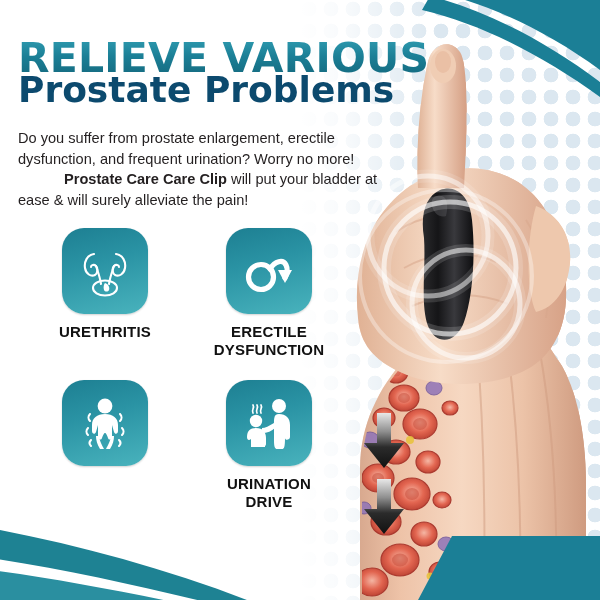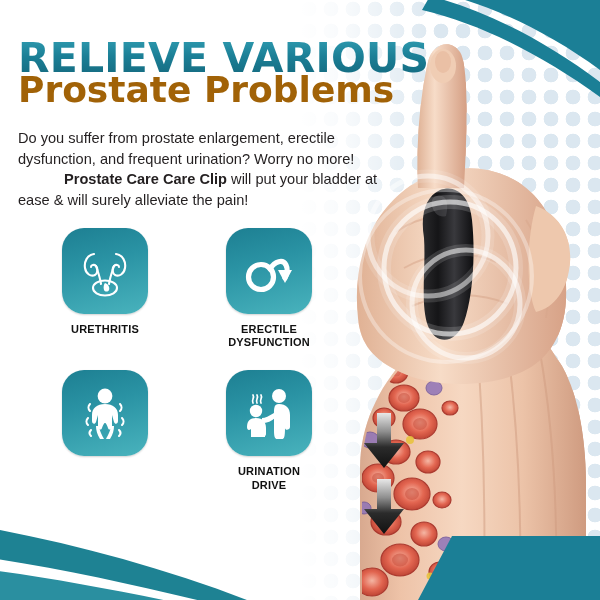--- a/index.html
+++ b/index.html
@@ -32,21 +32,21 @@
     position:absolute;left:18px;top:38px;
     font-size:41px;font-weight:bold;letter-spacing:.2px;line-height:1;
     font-family:"DejaVu Sans",sans-serif;
     background:linear-gradient(180deg,#2f9bb0 0%,#1b7f96 45%,#14687d 100%);
     -webkit-background-clip:text;background-clip:text;color:transparent;
     -webkit-text-fill-color:transparent;
     white-space:nowrap;
   }
   .h2{
     position:absolute;left:18px;top:72px;
-    font-size:36px;font-weight:bold;line-height:1;color:#a16207;
+    font-size:36px;font-weight:bold;line-height:1;color:#0c4a6e;
     font-family:"DejaVu Sans",sans-serif;white-space:nowrap;
   }
   .body-copy{
     position:absolute;left:18px;top:128px;width:368px;
     font-size:14.6px;line-height:1.42;color:#231f20;
     font-family:"Liberation Sans",sans-serif;
   }
   .body-copy .indent{display:inline-block;width:46px;}
   .body-copy b{font-weight:bold;}
 
@@ -56,21 +56,21 @@
   .frow+.frow{margin-top:21px;}
   .feature{width:106px;display:flex;flex-direction:column;align-items:center;}
   .fbox{
     width:86px;height:86px;border-radius:22px;
     background:linear-gradient(165deg,#1d7f92 0%,#2a93a4 40%,#49b3bd 100%);
     display:flex;align-items:center;justify-content:center;
     box-shadow:0 1px 2px rgba(0,0,0,.18);
   }
   .flabel{
     margin-top:9px;text-align:center;
-    font-size:11px;font-weight:bold;line-height:1.2;color:#111;
+    font-size:15px;font-weight:bold;line-height:1.2;color:#111;
     font-family:"Liberation Sans",sans-serif;letter-spacing:.2px;
     white-space:pre-line;
   }
 
   
   .arrows{position:absolute;left:362px;top:413px;}
   .arrow+.arrow{margin-top:10px;}
 </style>
 </head>
 <body>

